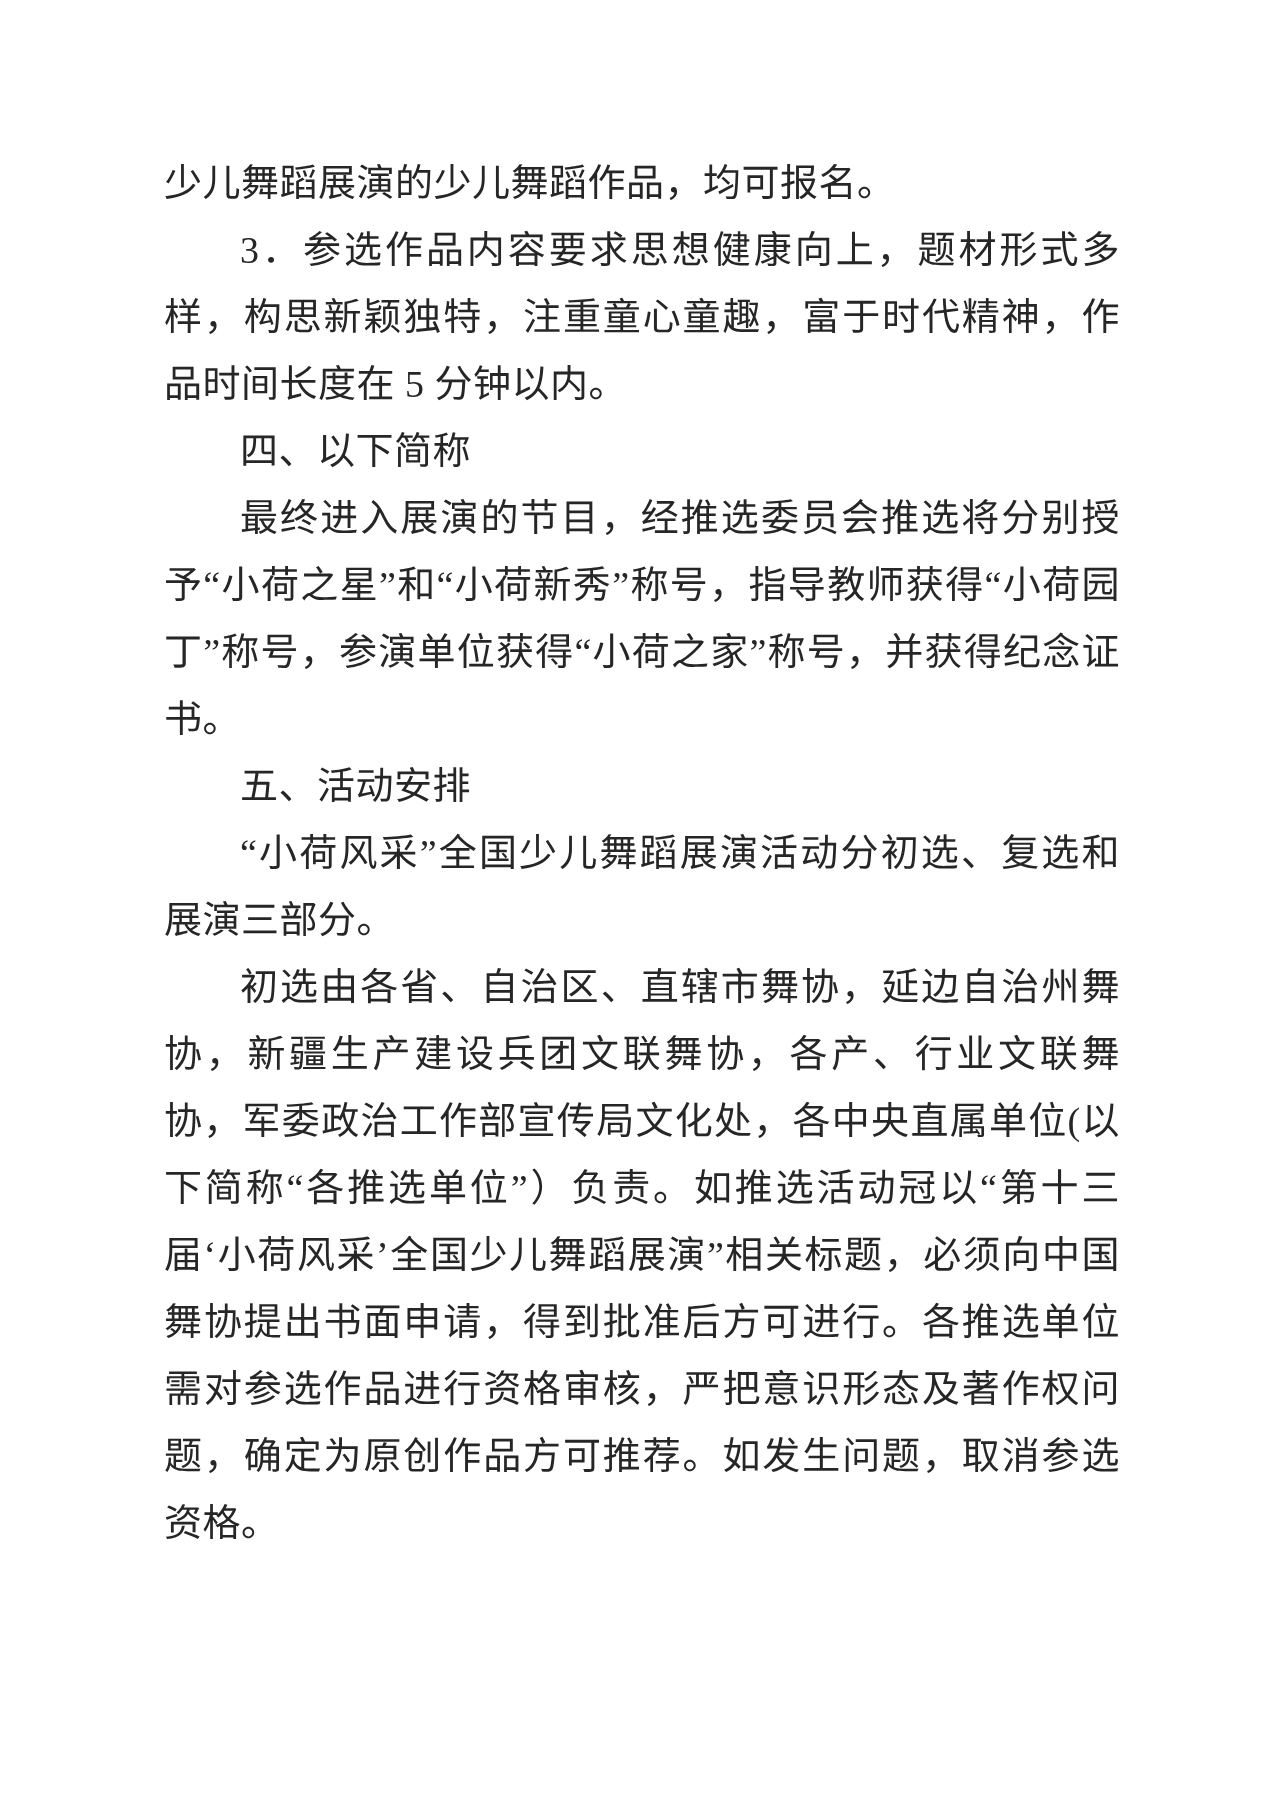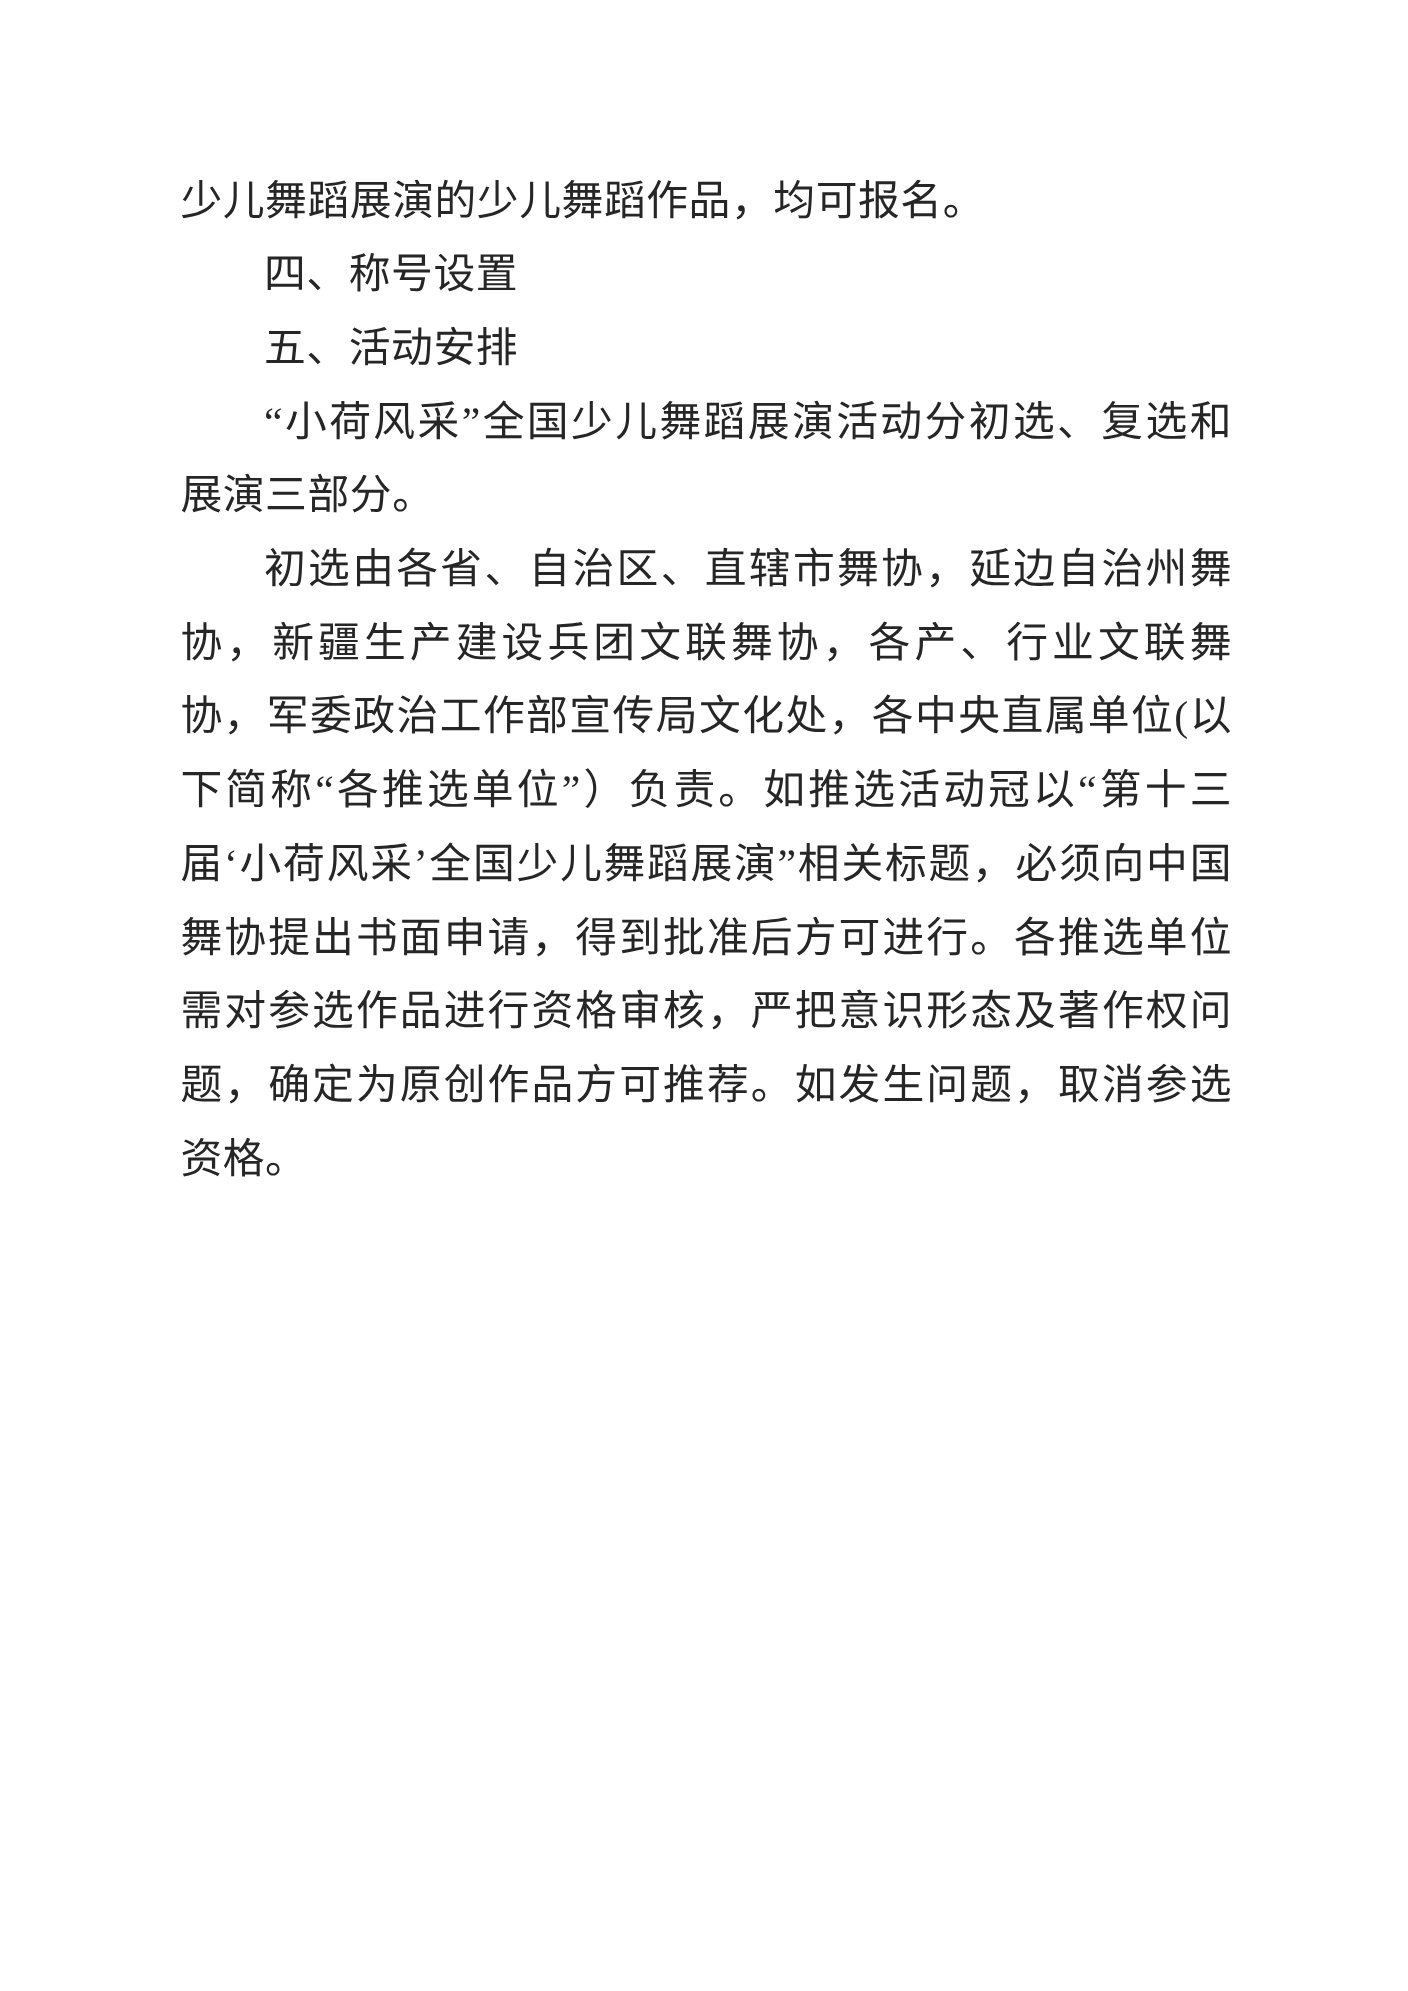--- a/index.html
+++ b/index.html
@@ -36,18 +36,20 @@
   .doc-body p.no-indent {
     text-indent: 0;
   }
 </style>
 </head>
 <body>
 
 <div class="page">
   <div class="doc-body">
     <p class="no-indent">少儿舞蹈展演的少儿舞蹈作品，均可报名。</p>
-    <p>四、称号设置</p>
+    <p>3．参选作品内容要求思想健康向上，题材形式多样，构思新颖独特，注重童心童趣，富于时代精神，作品时间长度在 5 分钟以内。</p>
+    <p>四、以下简称</p>
+    <p>最终进入展演的节目，经推选委员会推选将分别授予“小荷之星”和“小荷新秀”称号，指导教师获得“小荷园丁”称号，参演单位获得“小荷之家”称号，并获得纪念证书。</p>
     <p>五、活动安排</p>
     <p>“小荷风采”全国少儿舞蹈展演活动分初选、复选和展演三部分。</p>
     <p>初选由各省、自治区、直辖市舞协，延边自治州舞协，新疆生产建设兵团文联舞协，各产、行业文联舞协，军委政治工作部宣传局文化处，各中央直属单位(以下简称“各推选单位”）负责。如推选活动冠以“第十三届‘小荷风采’全国少儿舞蹈展演”相关标题，必须向中国舞协提出书面申请，得到批准后方可进行。各推选单位需对参选作品进行资格审核，严把意识形态及著作权问题，确定为原创作品方可推荐。如发生问题，取消参选资格。</p>
   </div>
 </div>
 
 </body></html>

